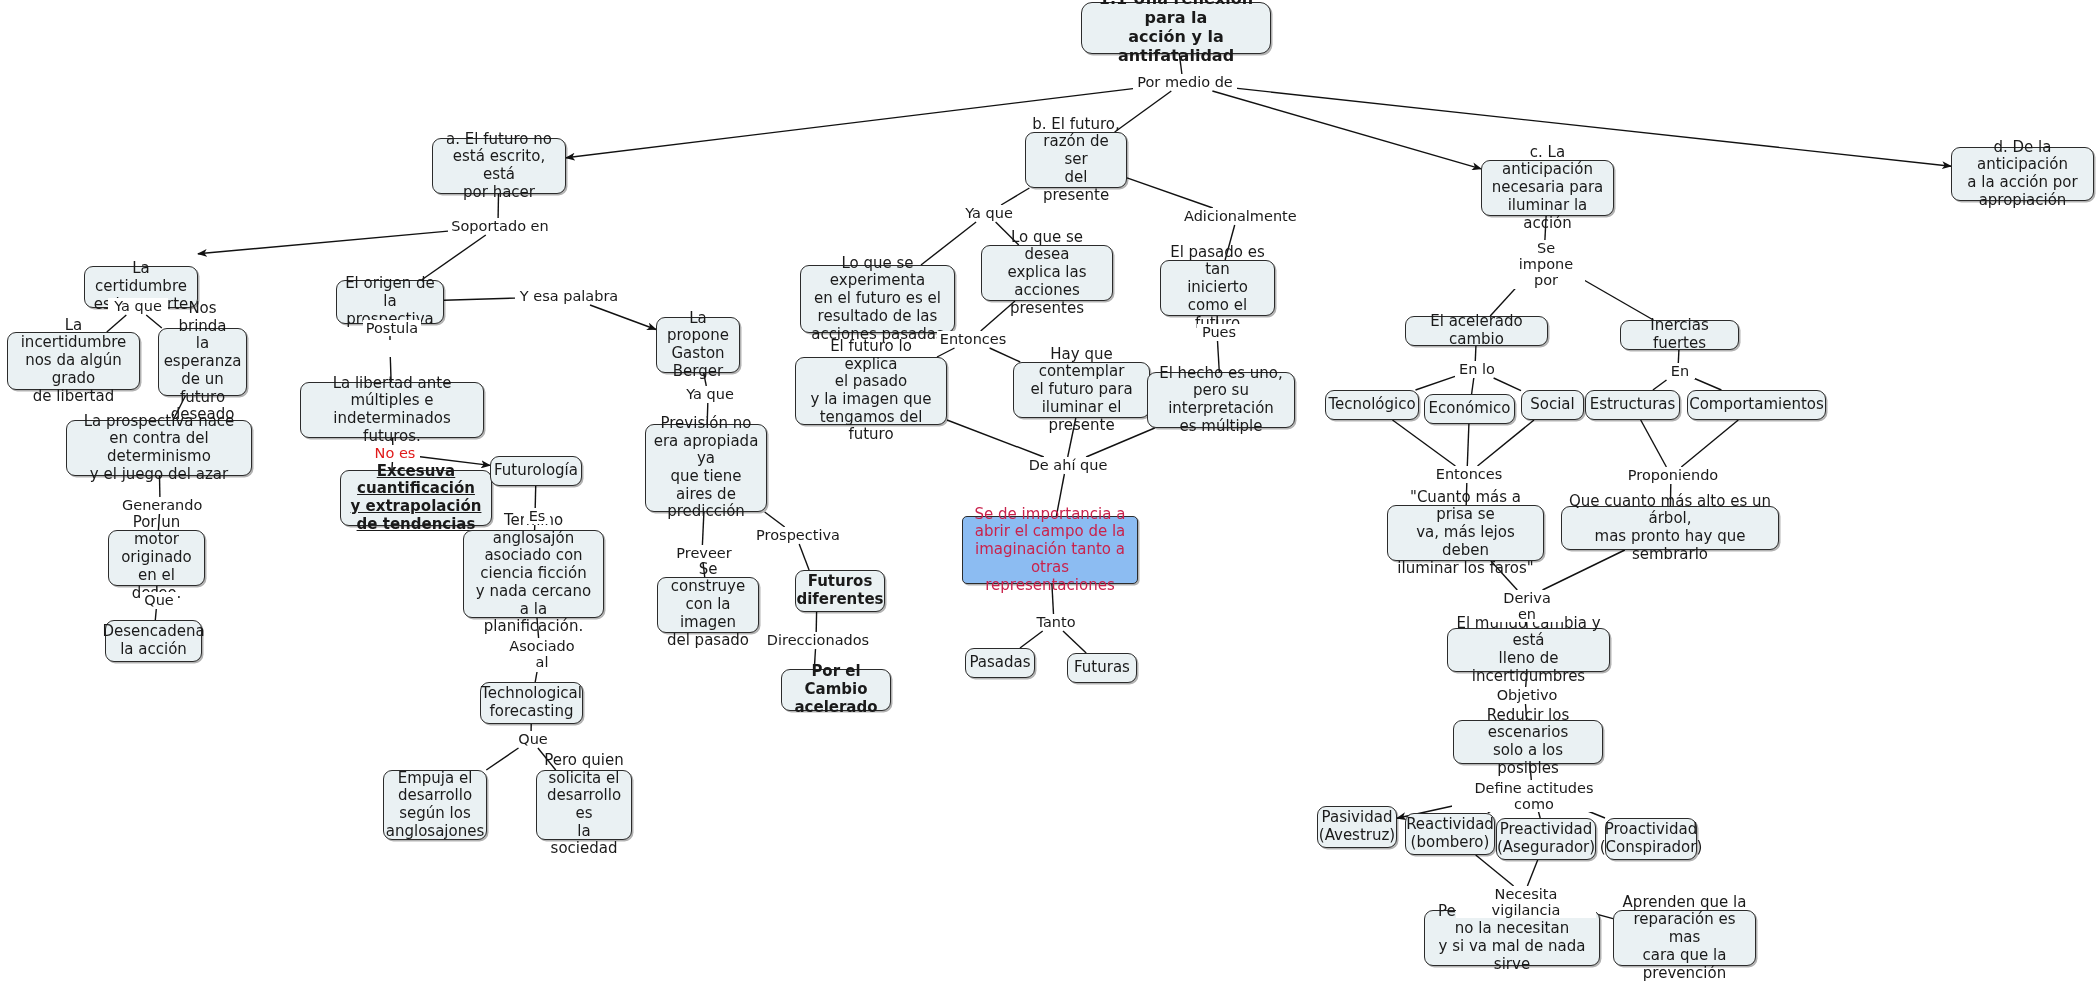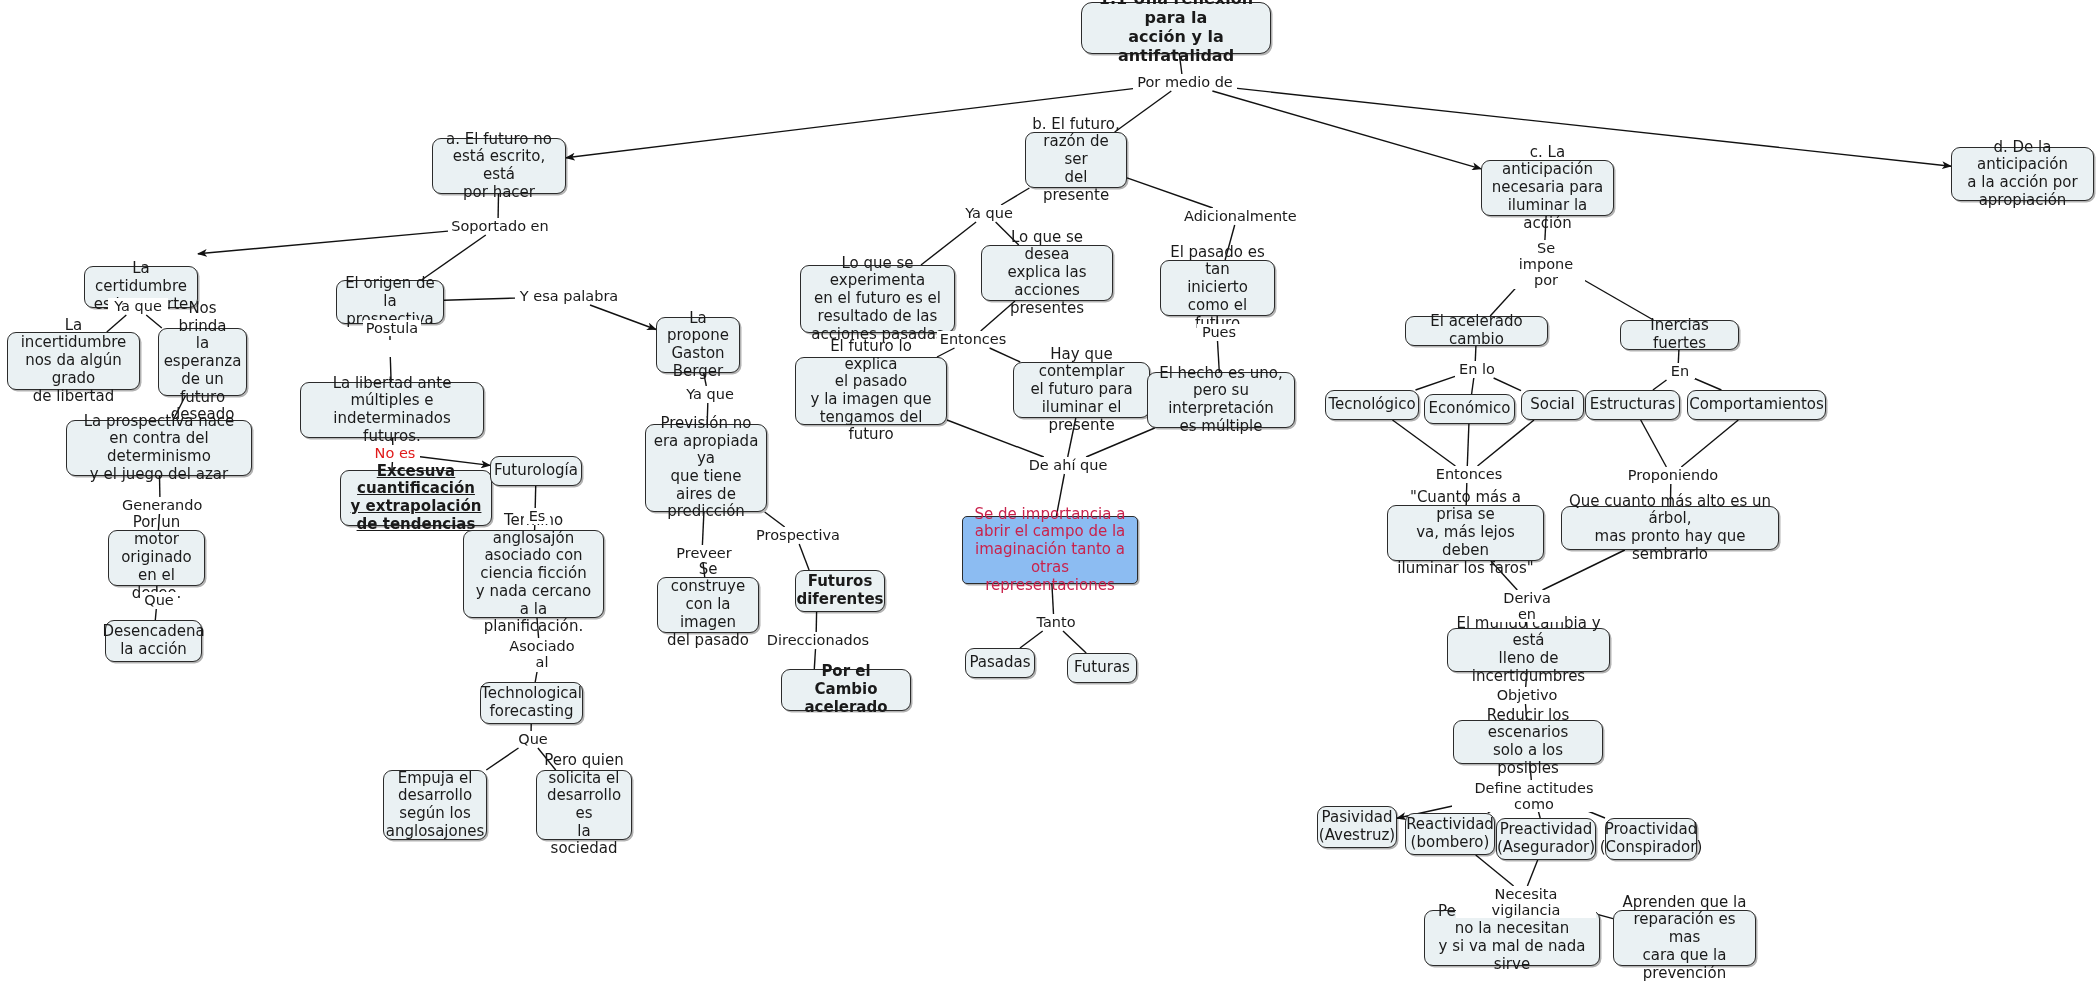--- a/index.html
+++ b/index.html
@@ -240,21 +240,21 @@
       <div class="node" style="left: 645px; top: 424px; width: 122px; height: 88px;">Previsión no
 era apropiada ya
 que tiene
 aires de
 predicción</div>
       <div class="node" style="left: 657px; top: 577px; width: 102px; height: 56px;">Se construye
 con la imagen
 del pasado</div>
       <div class="node bold" style="left: 772px; top: 570px; width: 90px; height: 42px;">Futuros
 diferentes</div>
-      <div class="node bold" style="left: 758px; top: 669px; width: 130px; height: 42px;">Por el Cambio
+      <div class="node bold" style="left: 758px; top: 669px; width: 110px; height: 42px;">Por el Cambio
 acelerado</div>
       <div class="node" style="left: 800px; top: 265px; width: 155px; height: 68px;">Lo que se experimenta
 en el futuro es el
 resultado de las
 acciones pasadas</div>
       <div class="node" style="left: 981px; top: 245px; width: 132px; height: 56px;">Lo que se desea
 explica las acciones
 presentes</div>
       <div class="node" style="left: 1160px; top: 260px; width: 115px; height: 56px;">El pasado es tan
 inicierto como el

